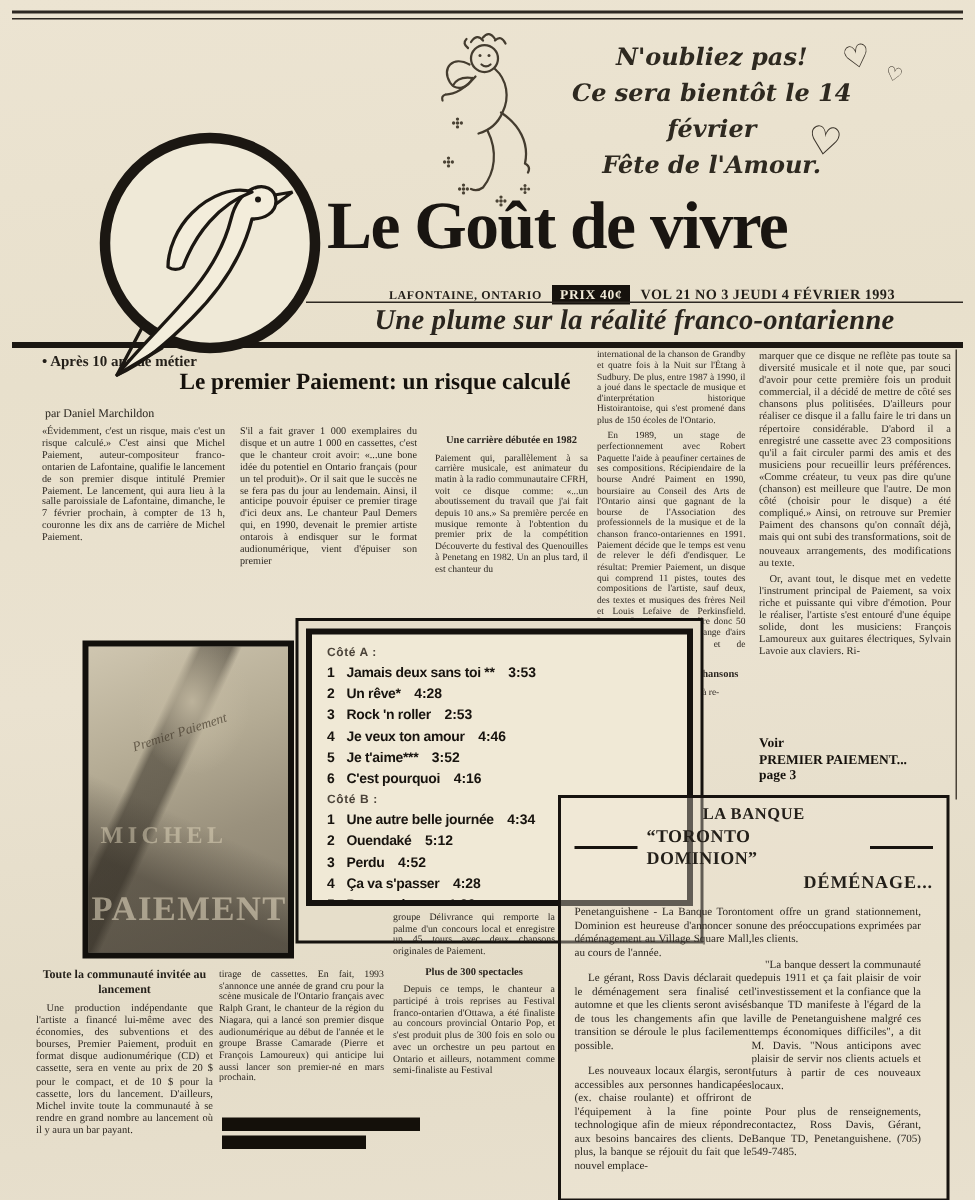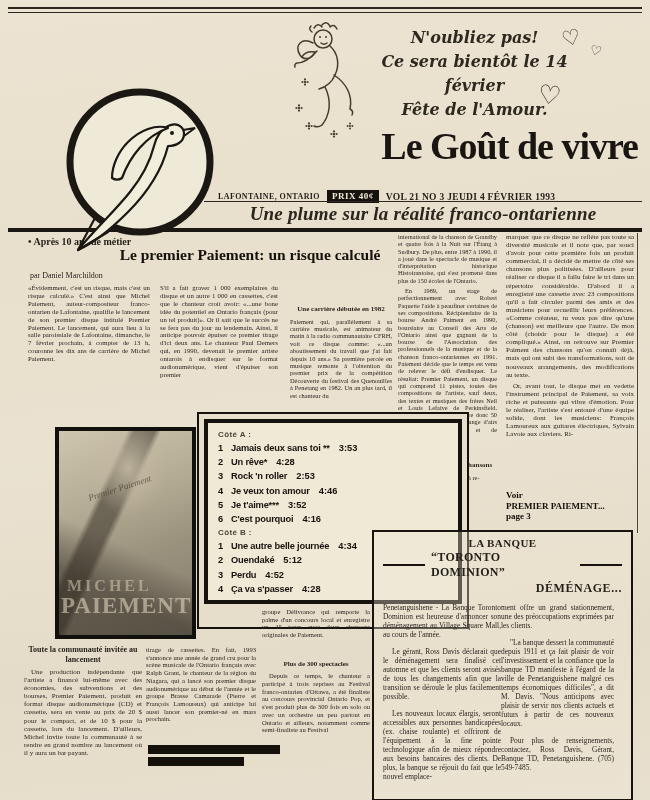--- a/index.html
+++ b/index.html
@@ -11,23 +11,23 @@
   .abs{position:absolute;}
   
   .top-rule{left:8px;top:7px;width:634px;height:3px;border-top:2px solid #2c2721;border-bottom:1px solid #2c2721;}
   .banner-text{left:372px;top:26px;width:205px;text-align:center;
     font-family:"DejaVu Serif",serif;font-style:italic;font-weight:bold;
     font-size:16px;line-height:24px;color:#2e2920;}
   .heart{font-family:"DejaVu Sans",sans-serif;color:#3a332a;line-height:1;}
   .h1{left:562px;top:28px;font-size:21px;transform:rotate(-14deg);}
   .h2{left:590px;top:44px;font-size:13px;transform:rotate(14deg);}
   .h3{left:538px;top:82px;font-size:26px;transform:rotate(8deg);}
-  .masthead-title{left:218px;top:124px;width:420px;text-align:right;
-    font-size:38px;font-weight:bold;letter-spacing:-1px;color:#191511;white-space:nowrap;}
-  .info-line{left:218px;top:190px;width:420px;display:flex;align-items:center;gap:7px;}
+  .masthead-title{left:218px;top:124px;width:420px;text-align:left;
+    font-size:45px;font-weight:bold;letter-spacing:-1px;color:#191511;white-space:nowrap;}
+  .info-line{left:218px;top:190px;width:420px;display:flex;justify-content:center;align-items:center;gap:7px;}
   .location{font-size:8px;font-weight:bold;letter-spacing:.4px;}
   .price-badge{background:#16120d;color:#f1ead7;font-size:9px;font-weight:bold;padding:1px 5px 2px;letter-spacing:.5px;}
   .issue{font-size:9.5px;font-weight:bold;letter-spacing:.3px;}
   .thin-rule{left:204px;top:201px;width:438px;border-top:1.5px solid #2c2721;}
   .tagline{left:204px;top:203px;width:438px;text-align:center;font-style:italic;font-weight:bold;
     font-size:19px;color:#2a251e;letter-spacing:.2px;}
   .thick-rule{left:8px;top:228px;width:634px;height:4px;background:#1b1712;}
   .right-vrule{left:637px;top:233px;width:1px;height:300px;background:#4a4338;}
   
   .kicker{left:28px;top:236px;font-size:10px;font-weight:bold;}
@@ -35,33 +35,33 @@
   .byline{left:30px;top:271px;font-size:8px;}
   
   .bodycol{text-align:justify;color:#2b2620;}
   .bodycol p{margin:0 0 3px;text-indent:7px;}
   .bodycol p.noind{text-indent:0;}
   .c1{left:28px;top:284px;width:122px;font-size:6.8px;line-height:7.9px;}
   .c2{left:160px;top:284px;width:118px;font-size:6.8px;line-height:7.9px;}
   .c3{left:290px;top:284px;width:102px;font-size:6.4px;line-height:7.4px;}
   .c4{left:398px;top:233px;width:99px;font-size:6.3px;line-height:7.3px;}
   .c5{left:506px;top:233px;width:128px;font-size:7px;line-height:8.1px;}
-  .subhead{font-weight:bold;text-align:center;text-indent:0!important;font-size:7px;line-height:8.5px;margin:21px 4px 4px!important;}
+  .subhead{font-weight:bold;text-align:center;text-indent:0!important;font-size:7px;line-height:8.5px;margin:5px 4px 4px!important;}
   .jump{left:506px;top:490px;font-size:9px;font-weight:bold;line-height:10.5px;color:#15110c;}
   
   .photo{left:55px;top:427px;width:133px;height:204px;border:4px solid #12100c;
     background:
       radial-gradient(55px 70px at 52% 18%, rgba(196,186,162,.9) 0%, rgba(196,186,162,0) 70%),
       linear-gradient(115deg, rgba(0,0,0,0) 30%, rgba(42,37,29,.5) 33%, rgba(42,37,29,.5) 42%, rgba(0,0,0,0) 45%),
       linear-gradient(205deg, rgba(0,0,0,0) 55%, rgba(35,30,24,.45) 75%),
       linear-gradient(160deg,#cfc6b0 0%,#b4ab94 35%,#9a917d 62%,#837b6a 100%);
     overflow:hidden;}
   .photo .script{position:absolute;left:28px;top:52px;transform:rotate(-18deg);
     font-style:italic;font-size:9px;color:rgba(66,56,42,.7);white-space:nowrap;}
-  .photo .ghost1{position:absolute;left:8px;bottom:40px;font-weight:bold;font-size:16px;
+  .photo .ghost1{position:absolute;left:8px;bottom:68px;font-weight:bold;font-size:16px;
     letter-spacing:3px;color:rgba(230,219,192,.48);}
   .photo .ghost2{position:absolute;left:2px;bottom:16px;font-weight:bold;font-size:23px;
     letter-spacing:1px;color:rgba(234,223,196,.55);}
   
   .trackbox{left:197px;top:412px;width:258px;height:203px;border:2px solid #15120e;
     background:#e6deca;padding:5px;}
   .trackbox .inner{border:4px solid #15120e;background:#f0e9d6;height:185px;padding:6px 10px 0;box-sizing:border-box;overflow:hidden;}
   .side-label{font-family:"Liberation Sans",sans-serif;font-size:8px;font-weight:bold;color:#4c443a;
     letter-spacing:.4px;margin:1px 0 4px;}
   .track{display:flex;align-items:baseline;margin-bottom:4.2px;

